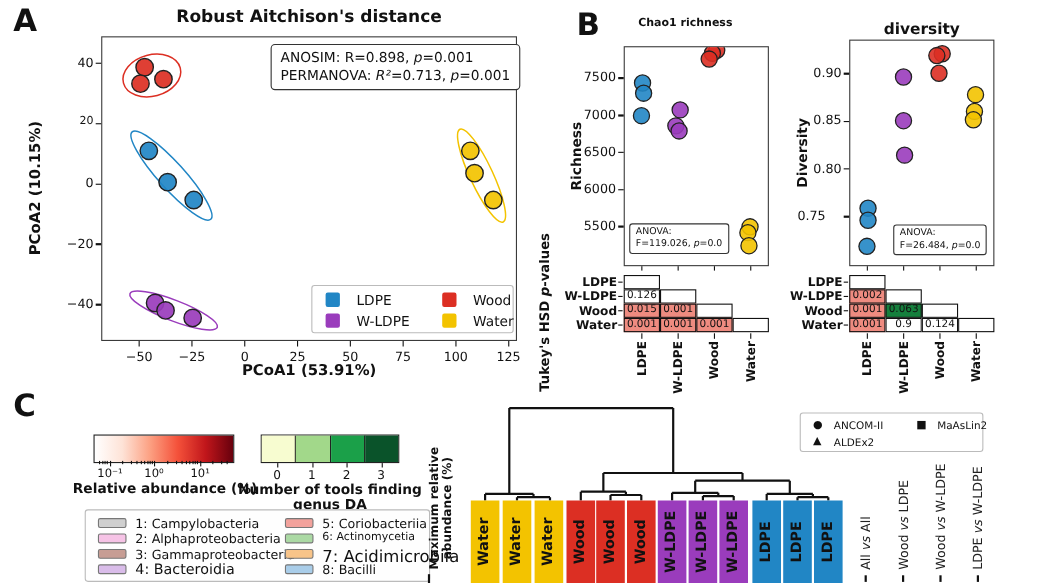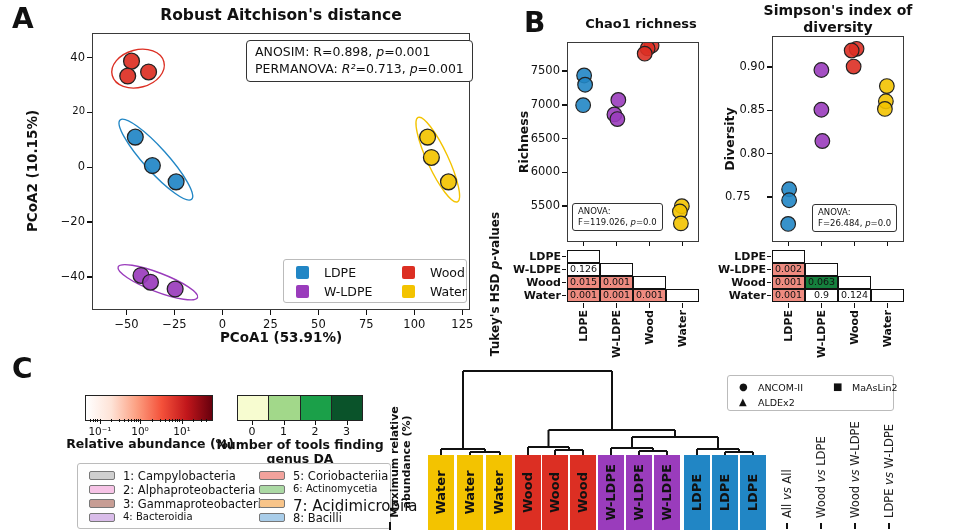--- a/index.html
+++ b/index.html
@@ -56,21 +56,21 @@
       <div style="position: absolute; left: 40px; top: 24px; font-size: 12.5px; white-space: nowrap;">W-LDPE</div>
       <div style="position: absolute; left: 118px; top: 6px; width: 13px; height: 13px; background: rgb(220, 47, 35); border-radius: 2px;"></div>
       <div style="position: absolute; left: 146px; top: 5px; font-size: 12.5px; white-space: nowrap;">Wood</div>
       <div style="position: absolute; left: 118px; top: 25px; width: 13px; height: 13px; background: rgb(243, 195, 0); border-radius: 2px;"></div>
       <div style="position: absolute; left: 146px; top: 24px; font-size: 12.5px; white-space: nowrap;">Water</div>
     </div>
   <div class="abs plot-title" style="left:92px;top:329px;width:378px;font-size:13.5px;">PCoA1 (53.91%)</div>
   <span class="rot" style="left:24px;top:251px;width:160px;text-align:center;font-weight:bold;font-size:13.5px;">PCoA2 (10.15%)</span>
 
   <div class="abs panel-letter" style="left:524px;top:6px;">B</div>
-  <div class="abs plot-title" style="left:575px;top:16px;width:132px;font-size:13px;">Chao1 richness</div>
+  <div class="abs plot-title" style="left:557px;top:16px;width:132px;font-size:10px;">Chao1 richness</div>
   <div class="plotbox" id="pb1-plot" style="left:567px;top:42px;width:132px;height:200px;">
       <svg width="129" height="197" viewBox="0 0 132 200">
         <circle cx="16.5" cy="32.432432432432435" r="7.5" fill="#2186c5" fill-opacity="0.9" stroke="#222222" stroke-width="1.2"></circle>
         <circle cx="17.5" cy="41.891891891891895" r="7.5" fill="#2186c5" fill-opacity="0.9" stroke="#222222" stroke-width="1.2"></circle>
         <circle cx="15.5" cy="62.83783783783784" r="7.5" fill="#2186c5" fill-opacity="0.9" stroke="#222222" stroke-width="1.2"></circle>
         <circle cx="51.5" cy="57.432432432432435" r="7.5" fill="#9a3cbc" fill-opacity="0.9" stroke="#222222" stroke-width="1.2"></circle>
         <circle cx="47.5" cy="72.2972972972973" r="7.5" fill="#9a3cbc" fill-opacity="0.9" stroke="#222222" stroke-width="1.2"></circle>
         <circle cx="50.5" cy="77.02702702702703" r="7.5" fill="#9a3cbc" fill-opacity="0.9" stroke="#222222" stroke-width="1.2"></circle>
         <circle cx="85.5" cy="2.027027027027027" r="7.5" fill="#dc2f23" fill-opacity="0.9" stroke="#222222" stroke-width="1.2"></circle>
         <circle cx="81.5" cy="4.72972972972973" r="7.5" fill="#dc2f23" fill-opacity="0.9" stroke="#222222" stroke-width="1.2"></circle>
@@ -79,21 +79,20 @@
         <circle cx="114.5" cy="171.6216216216216" r="7.5" fill="#f3c300" fill-opacity="0.9" stroke="#222222" stroke-width="1.2"></circle>
         <circle cx="115.5" cy="183.7837837837838" r="7.5" fill="#f3c300" fill-opacity="0.9" stroke="#222222" stroke-width="1.2"></circle>
       </svg>
     </div>
   <span class="rot" style="left:516px;top:202px;width:120px;text-align:center;font-weight:bold;font-size:12.5px;">Richness</span>
   <div class="anovabox" style="left:572px;top:203px;">
     <div>ANOVA:</div>
     <div>F=119.026, <i>p</i>=0.0</div>
   </div>
 
-  <div class="abs plot-title" style="left:760px;top:2px;width:156px;font-size:14px;">Simpson's index of</div>
   <div class="abs plot-title" style="left:760px;top:19px;width:156px;font-size:14px;">diversity</div>
   <div class="plotbox" id="pb2-plot" style="left:772px;top:36px;width:132px;height:206px;">
       <svg width="129" height="203" viewBox="0 0 132 206">
         <circle cx="16.5" cy="154.93277310924367" r="7.5" fill="#2186c5" fill-opacity="0.9" stroke="#222222" stroke-width="1.2"></circle>
         <circle cx="16.5" cy="166.1848739495798" r="7.5" fill="#2186c5" fill-opacity="0.9" stroke="#222222" stroke-width="1.2"></circle>
         <circle cx="15.5" cy="190.42016806722688" r="7.5" fill="#2186c5" fill-opacity="0.9" stroke="#222222" stroke-width="1.2"></circle>
         <circle cx="49.5" cy="32.89075630252103" r="7.5" fill="#9a3cbc" fill-opacity="0.9" stroke="#222222" stroke-width="1.2"></circle>
         <circle cx="49.5" cy="73.57142857142861" r="7.5" fill="#9a3cbc" fill-opacity="0.9" stroke="#222222" stroke-width="1.2"></circle>
         <circle cx="50.5" cy="105.59663865546224" r="7.5" fill="#9a3cbc" fill-opacity="0.9" stroke="#222222" stroke-width="1.2"></circle>
         <circle cx="85.5" cy="11.25210084033614" r="7.5" fill="#dc2f23" fill-opacity="0.9" stroke="#222222" stroke-width="1.2"></circle>
@@ -183,21 +182,21 @@
   <div class="caption" style="left:215px;top:451px;width:170px;">genus DA</div>
 
   <div class="legendbox" id="taxa-legend" style="left:77px;top:463px;width:312px;height:64px;background:#fefefe;">
       <div style="position: absolute; left: 11px; top: 7px; width: 26px; height: 9px; background: rgb(207, 207, 207); border: 1px solid rgb(119, 119, 119); border-radius: 2px; box-sizing: border-box;"></div>
       <div style="position: absolute; left: 45px; top: 5px; font-size: 11.5px; white-space: nowrap;">1: Campylobacteria</div>
       <div style="position: absolute; left: 11px; top: 21px; width: 26px; height: 9px; background: rgb(246, 195, 230); border: 1px solid rgb(119, 119, 119); border-radius: 2px; box-sizing: border-box;"></div>
       <div style="position: absolute; left: 45px; top: 19px; font-size: 11.5px; white-space: nowrap;">2: Alphaproteobacteria</div>
       <div style="position: absolute; left: 11px; top: 35px; width: 26px; height: 9px; background: rgb(199, 157, 148); border: 1px solid rgb(119, 119, 119); border-radius: 2px; box-sizing: border-box;"></div>
       <div style="position: absolute; left: 45px; top: 33px; font-size: 11.5px; white-space: nowrap;">3: Gammaproteobacteria</div>
       <div style="position: absolute; left: 11px; top: 49px; width: 26px; height: 9px; background: rgb(217, 188, 233); border: 1px solid rgb(119, 119, 119); border-radius: 2px; box-sizing: border-box;"></div>
-      <div style="position: absolute; left: 45px; top: 47px; font-size: 10px; white-space: nowrap;">4: Bacteroidia</div>
+      <div style="position: absolute; left: 45px; top: 47px; font-size: 13px; white-space: nowrap;">4: Bacteroidia</div>
       <div style="position: absolute; left: 181px; top: 7px; width: 26px; height: 9px; background: rgb(242, 162, 156); border: 1px solid rgb(119, 119, 119); border-radius: 2px; box-sizing: border-box;"></div>
       <div style="position: absolute; left: 215px; top: 5px; font-size: 11.5px; white-space: nowrap;">5: Coriobacteriia</div>
       <div style="position: absolute; left: 181px; top: 21px; width: 26px; height: 9px; background: rgb(171, 217, 164); border: 1px solid rgb(119, 119, 119); border-radius: 2px; box-sizing: border-box;"></div>
       <div style="position: absolute; left: 215px; top: 19px; font-size: 10px; white-space: nowrap;">6: Actinomycetia</div>
       <div style="position: absolute; left: 181px; top: 35px; width: 26px; height: 9px; background: rgb(248, 196, 137); border: 1px solid rgb(119, 119, 119); border-radius: 2px; box-sizing: border-box;"></div>
       <div style="position: absolute; left: 215px; top: 33px; font-size: 15px; white-space: nowrap;">7: Acidimicrobiia</div>
       <div style="position: absolute; left: 181px; top: 49px; width: 26px; height: 9px; background: rgb(169, 205, 233); border: 1px solid rgb(119, 119, 119); border-radius: 2px; box-sizing: border-box;"></div>
       <div style="position: absolute; left: 215px; top: 47px; font-size: 11.5px; white-space: nowrap;">8: Bacilli</div>
     </div>
 

